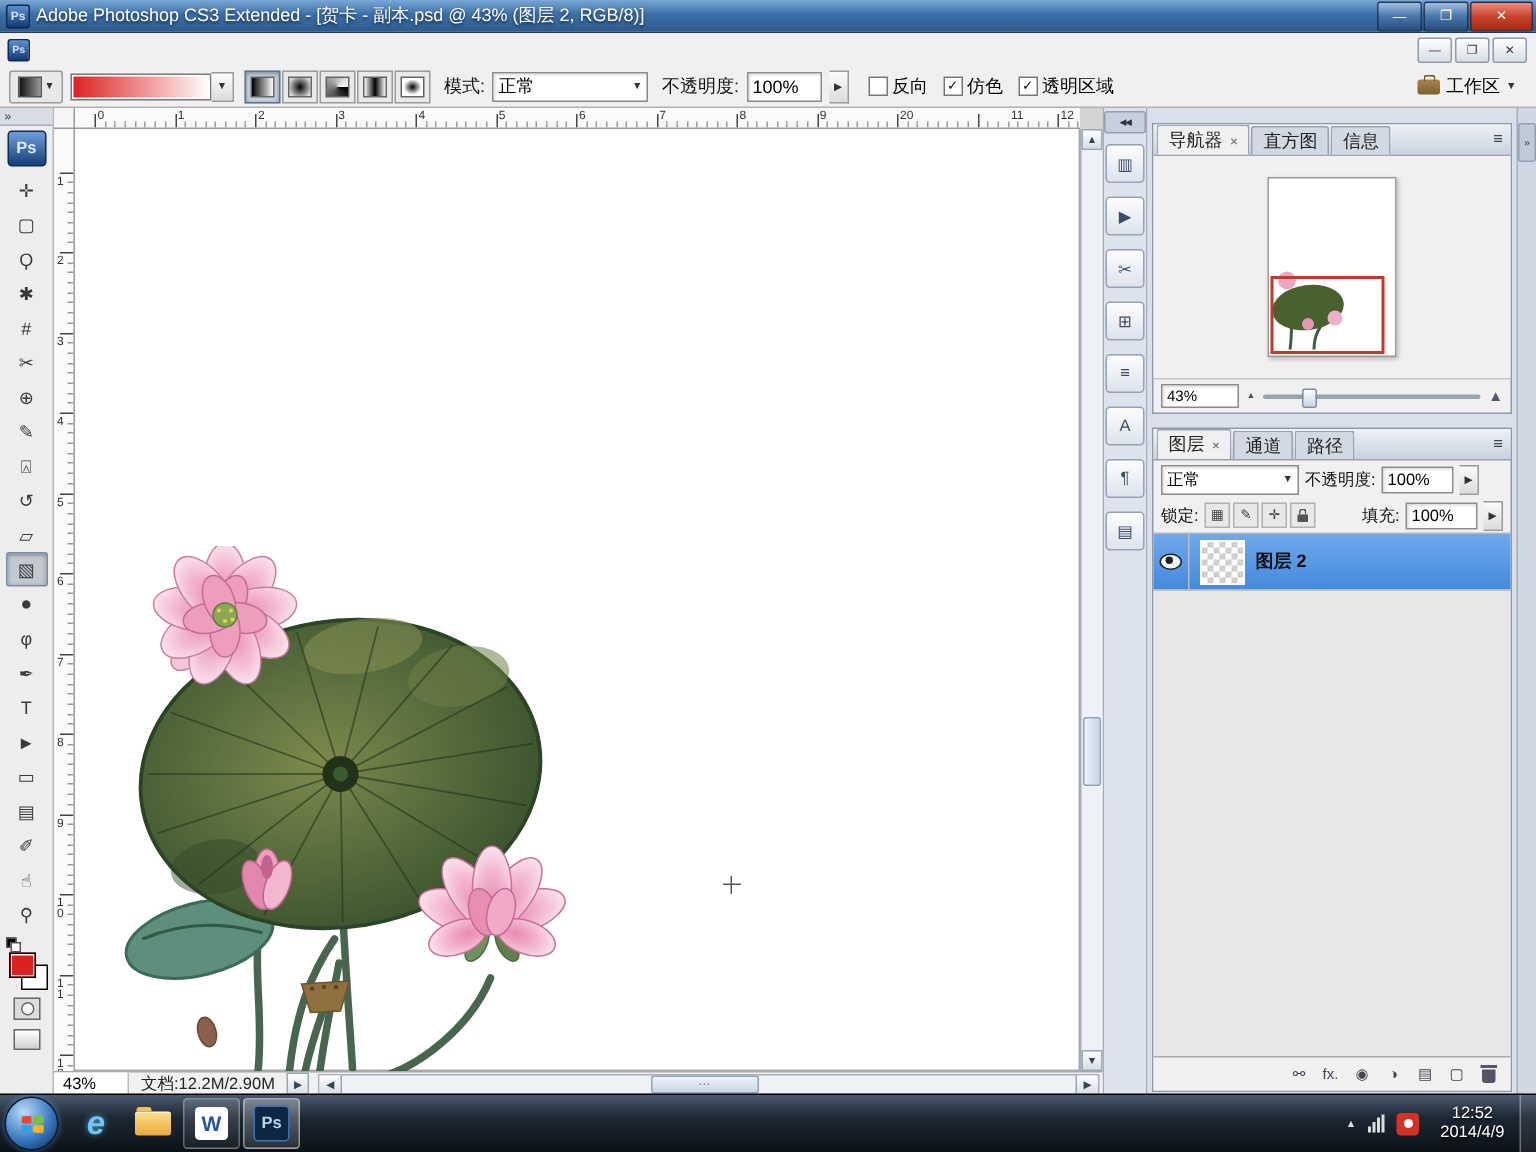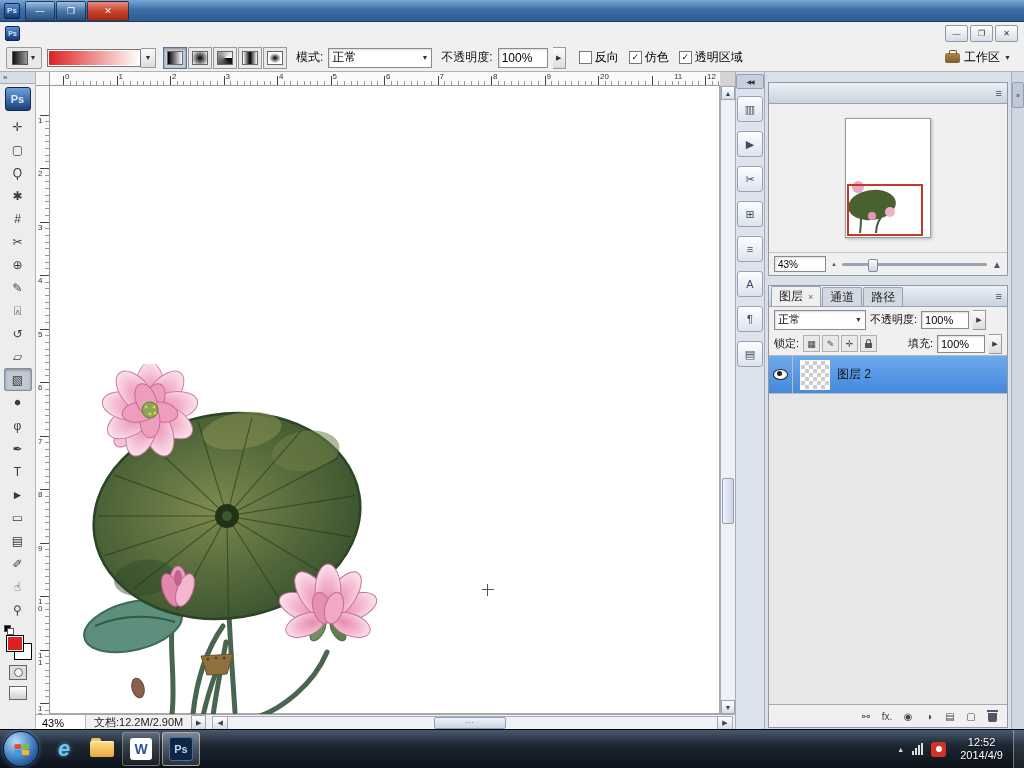--- a/index.html
+++ b/index.html
@@ -186,21 +186,21 @@
   .plabel{font-size:11px;color:#111;white-space:nowrap;}
   .numf.small{width:40px;font-size:11px;height:16px;}
   .spin.small{height:18px;}
   .lctl2{height:23px;display:flex;align-items:center;gap:4px;padding:0 5px;border-bottom:1px solid #b8b8b8;}
   #lock-icons{display:flex;gap:2px;}
   .lockbtn{width:15px;height:15px;border:1px solid #b0b0b0;background:#e8e8e8;font-size:9px;color:#444;
     display:flex;align-items:center;justify-content:center;}
   .lockico{position:relative;width:7px;height:5px;background:#555;display:inline-block;margin-top:3px;}
   .lockico::before{content:"";position:absolute;left:1px;top:-4px;width:3px;height:3px;border:1px solid #555;
     border-bottom:none;border-radius:3px 3px 0 0;}
-  #layer-rows{background:#404040;}
+  #layer-rows{background:#404040;font-weight:bold;}
   .lrow{height:37px;display:flex;align-items:center;border-bottom:1px solid #bdbdbd;background:#e7e7e7;}
   .lrow.sel{background:linear-gradient(#6ea9ec,#4489dd);}
   .eyebox{width:23px;height:100%;border-right:1px solid #bdbdbd;display:flex;align-items:center;justify-content:center;}
   .eyeico{width:13px;height:9px;border:1px solid #222;border-radius:50%;position:relative;background:#f8f8f8;display:inline-block;}
   .eyeico::after{content:"";position:absolute;left:3px;top:1px;width:5px;height:5px;border-radius:50%;background:#222;}
   .lthumb{width:30px;height:30px;margin:0 7px;border:1px solid #808080;box-sizing:border-box;}
   .lthumb.checker{background-color:#fff;
     background-image:linear-gradient(45deg,#ccc 25%,transparent 25%,transparent 75%,#ccc 75%),
                      linear-gradient(45deg,#ccc 25%,transparent 25%,transparent 75%,#ccc 75%);
     background-position:0 0,4px 4px;background-size:8px 8px;}
@@ -252,20 +252,21 @@
   .clock{font-size:11px;line-height:13px;text-align:center;padding:0 6px;text-shadow:0 1px 2px #000;}
   .showdesk{width:10px;height:38px;border-left:1px solid rgba(255,255,255,.35);background:rgba(255,255,255,.07);}
 </style>
 </head>
 <body>
 
 <div id="app">
 
   <div class="titlebar">
     <div class="tbicon">Ps</div>
+    <div class="tbtitle">Adobe Photoshop CS3 Extended - [贺卡 - 副本.psd @ 43% (图层 2, RGB/8)]</div>
     <div id="win-controls">
         <div class="winbtn minimize">—</div>
         <div class="winbtn maximize">❐</div>
         <div class="winbtn close">✕</div>
       </div>
   </div>
 
   <div class="menubar">
     <div class="mbicon">Ps</div>
     <div id="doc-controls">
@@ -738,20 +739,25 @@
           <div class="dockbtn">A</div>
           <div class="dockbtn">¶</div>
           <div class="dockbtn">▤</div>
         </div>
     </div>
 
     <div class="panels">
 
       <div class="pg nav">
         <div class="ptabs">
+          <div id="nav-tabs" style="display:flex;align-items:flex-end;">
+              <div class="ptab act">导航器<span class="tabx">×</span></div>
+              <div class="ptab">直方图</div>
+              <div class="ptab">信息</div>
+            </div>
           <span class="pmenu">≡</span>
         </div>
         <div class="navbody">
           <div class="navthumb">
             <svg width="82" height="116" viewBox="0 0 82 116">
               <g stroke="#3f5d45" stroke-width="2" fill="none">
                 <path d="M14,114 C16,100 14,92 16,80"></path>
                 <path d="M30,114 C30,104 34,98 40,92"></path>
               </g>
               <ellipse cx="26" cy="86" rx="24" ry="15" fill="#49602f" transform="rotate(-8 26 86)"></ellipse>

